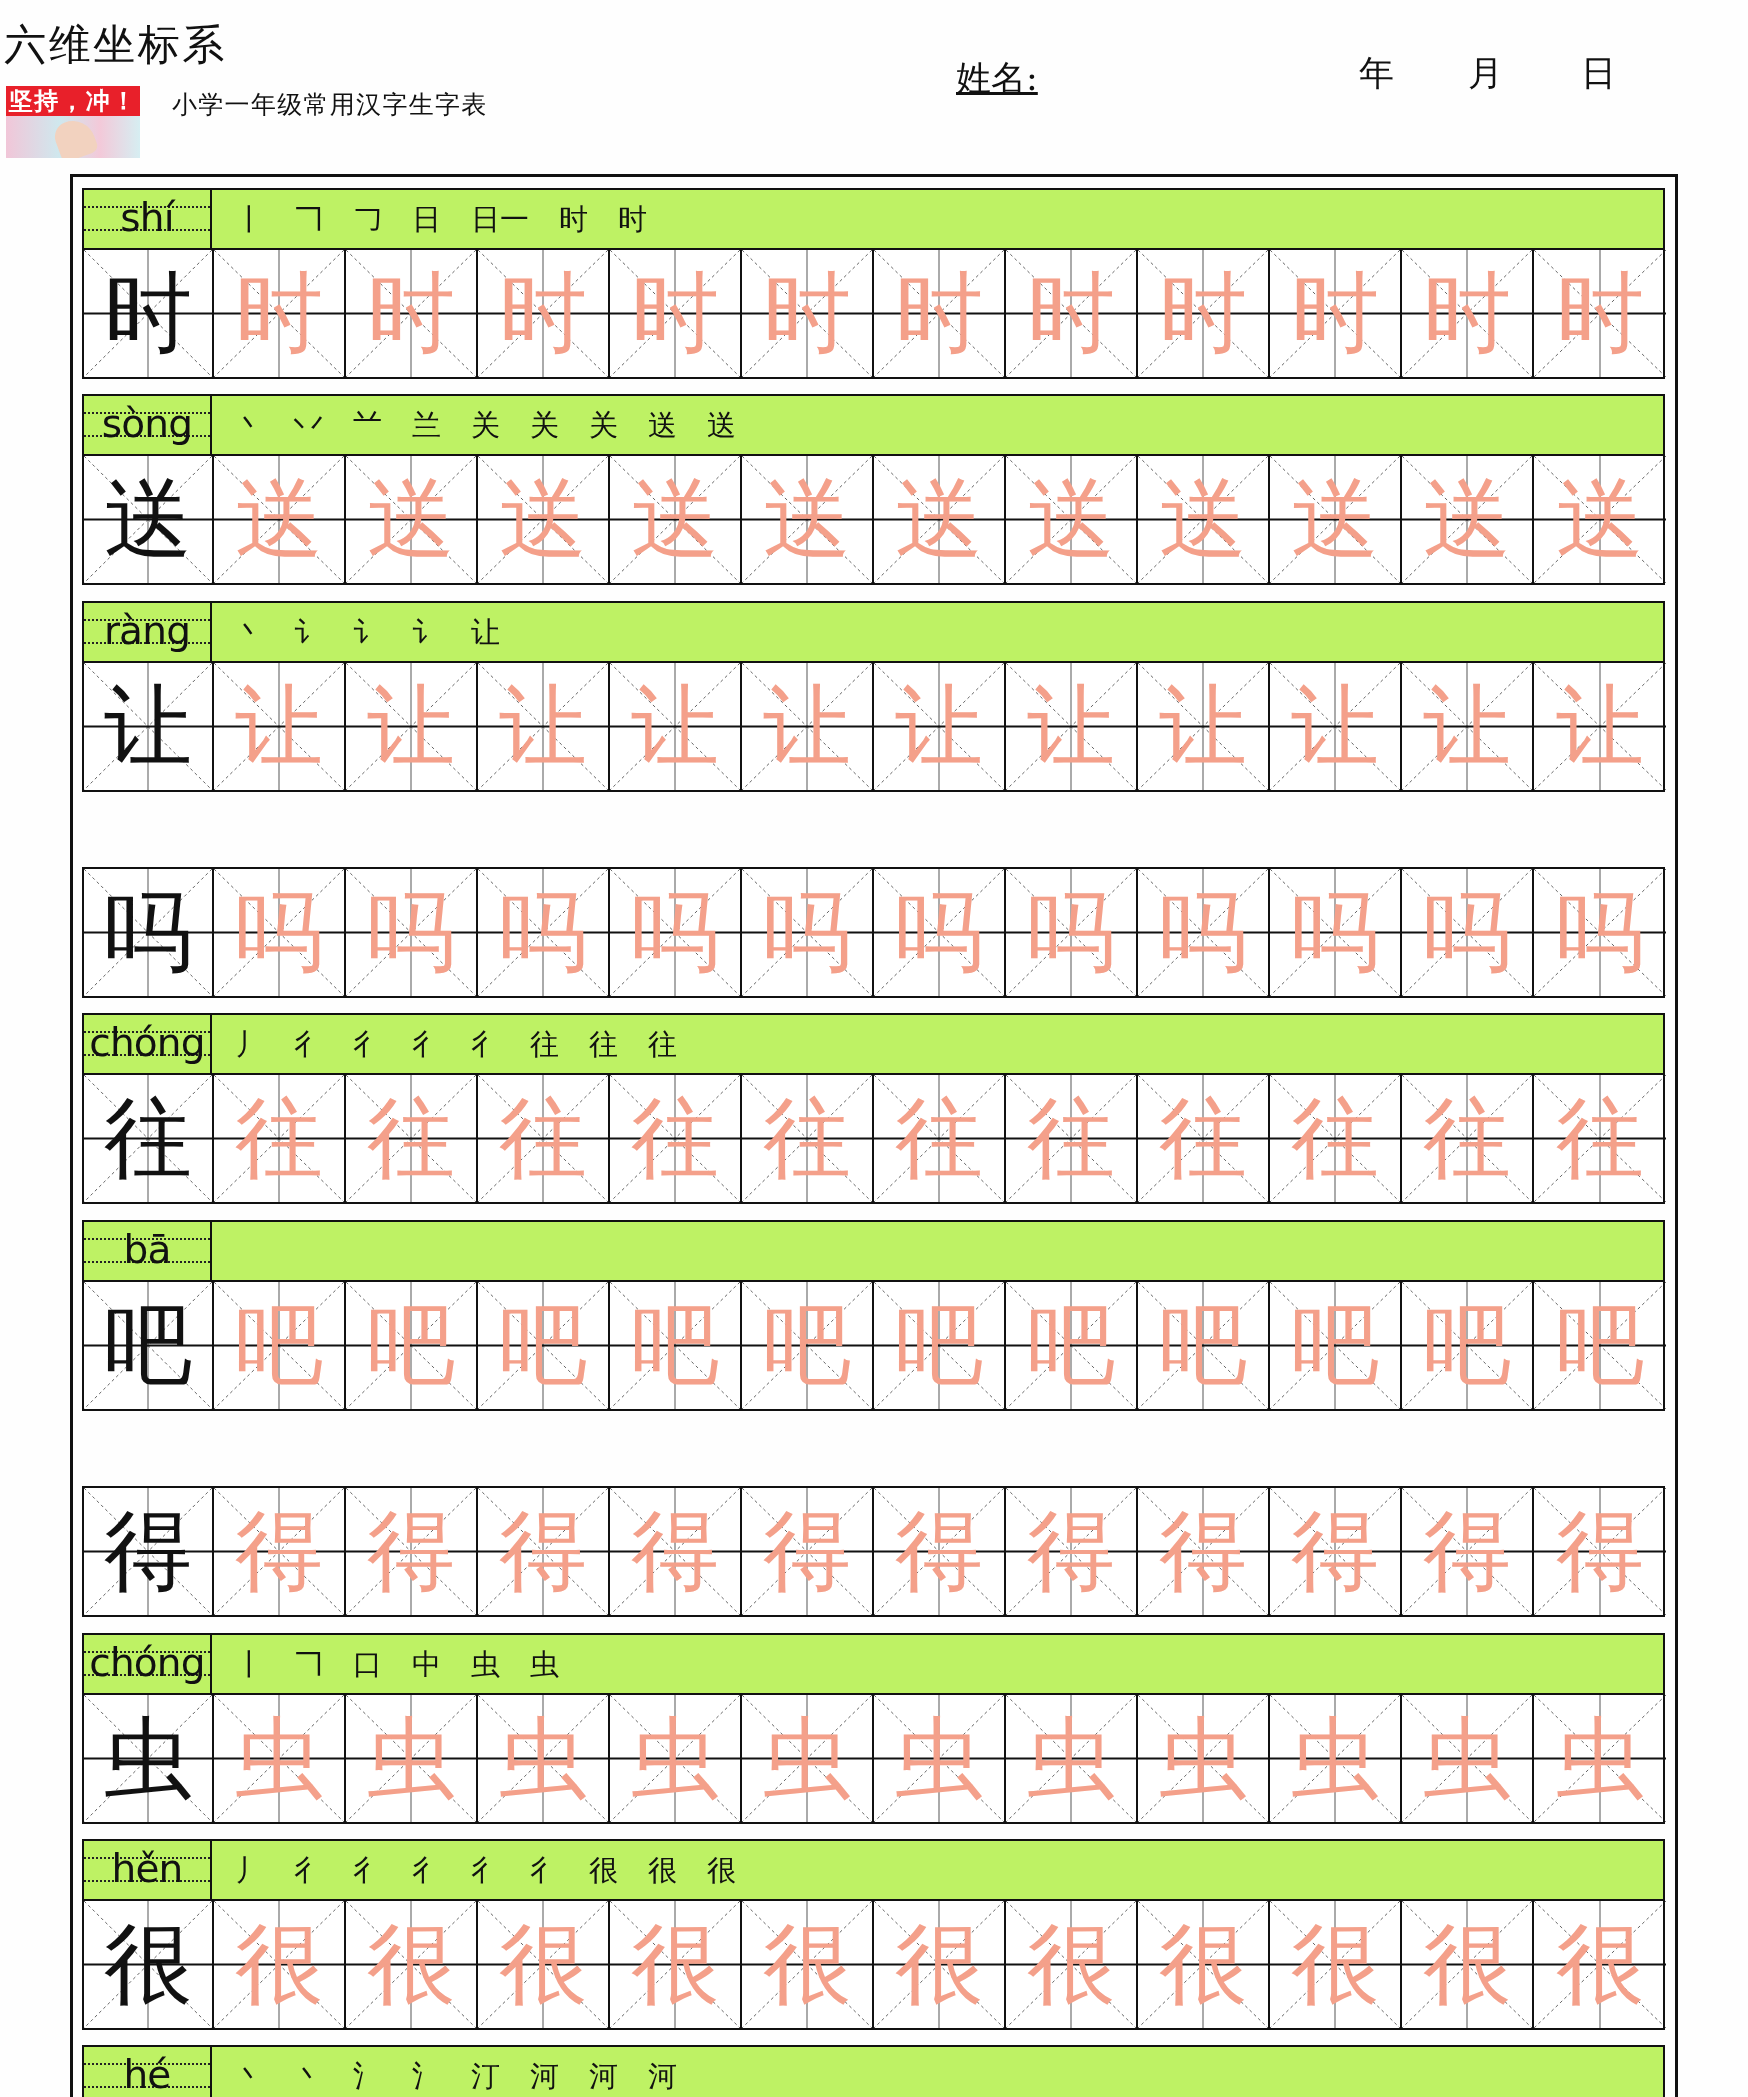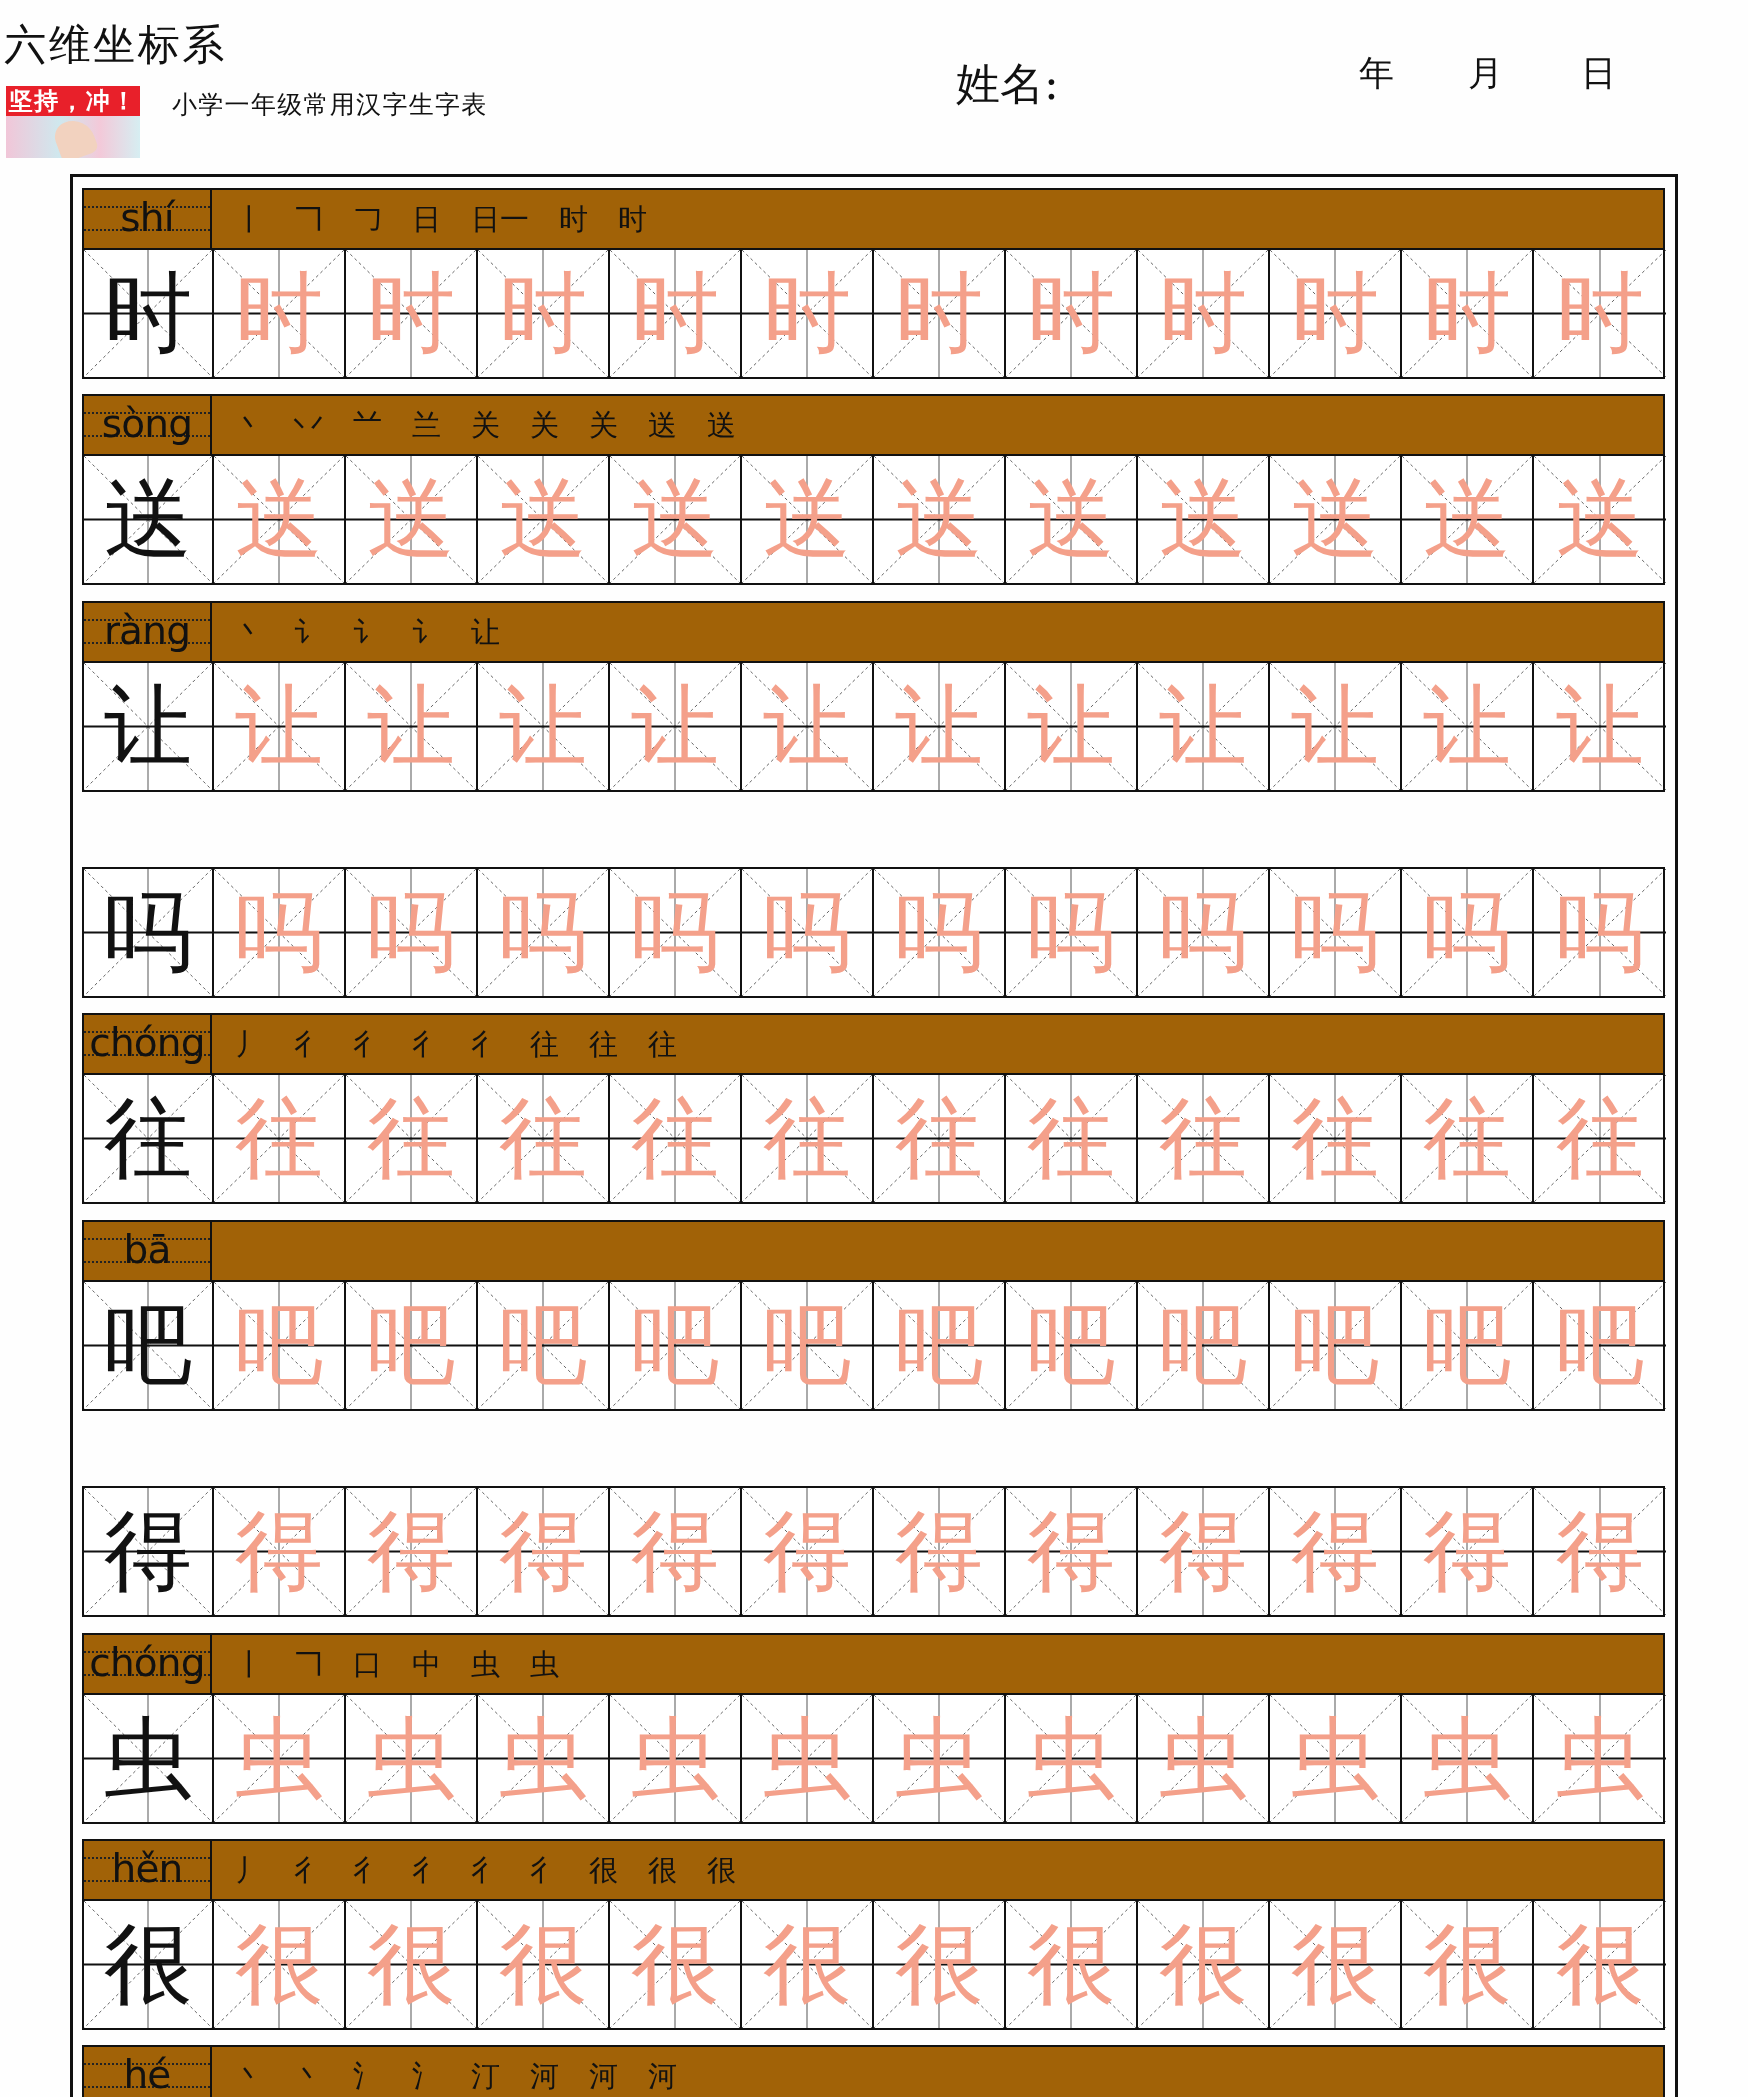--- a/index.html
+++ b/index.html
@@ -9,26 +9,26 @@
   .brand { left:4.2px; top:17px; font-size:42px; letter-spacing:2.5px; font-family:"DejaVu Serif", serif; }
   .logo { left:5.9px; top:86px; width:134px; height:72px; overflow:hidden; }
   .logo .band { position:absolute; left:0; top:0; width:100%; height:30px; background:#e8202a;
        color:#fff; font-weight:bold; font-size:24px; line-height:30px; text-align:center;
        font-family:"DejaVu Sans", sans-serif; letter-spacing:1.7px; }
   .logo .photo { position:absolute; left:0; top:30px; width:100%; height:42px;
        background:linear-gradient(90deg,#f1c6d8,#cfe8ee 40%,#f3c9d9 70%,#d6eef2); }
   .logo .hand { position:absolute; left:50px; top:34px; width:38px; height:38px;
        border-radius:40% 60% 20% 20%; background:#f2d2bf; transform:rotate(-20deg); }
   .subtitle { left:172px; top:88px; font-size:25px; letter-spacing:1.3px; }
-  .name-label { left:956px; top:55px; font-size:44px; }
+  .name-label { left:956px; top:55px; font-size:35px;text-decoration:underline; }
   .date { top:50px; font-size:35px; }
   .frame { left:70px; top:174px; width:1608px; height:2085px; border:3.8px solid #111; box-sizing:border-box; }
   .block { position:absolute; left:82px; width:1583px; height:191px; }
   .strip { position:absolute; left:0; top:0; width:100%; height:60px; border:2.5px solid #111;
-           border-bottom:none; box-sizing:border-box; background:#a16207; }
+           border-bottom:none; box-sizing:border-box; background:#bef264; }
   .pinyin-cell { position:absolute; left:0; top:0; width:128px; height:58px;
            border-right:2.1px solid #111; box-sizing:border-box; overflow:hidden; }
   .pinyin-cell .g1, .pinyin-cell .g2 { position:absolute; left:0; right:0; border-top:2.1px dotted #222; }
   .pinyin-cell .g1 { top:16px; } .pinyin-cell .g2 { top:39px; }
   .pinyin-cell .py { position:absolute; left:0; right:0; top:3.4px; text-align:center;
            font-family:"DejaVu Sans", sans-serif; font-size:39px; line-height:50px; letter-spacing:-0.8px; }
   .strokes { position:absolute; left:143px; top:8.4px; font-size:29px; line-height:42px;
            white-space:nowrap; letter-spacing:0;margin-left:8px; }
   .strokes span { display:inline-block; margin-right:30px; }
   .grid { position:absolute; left:0; top:60px; width:100%; height:131px;

